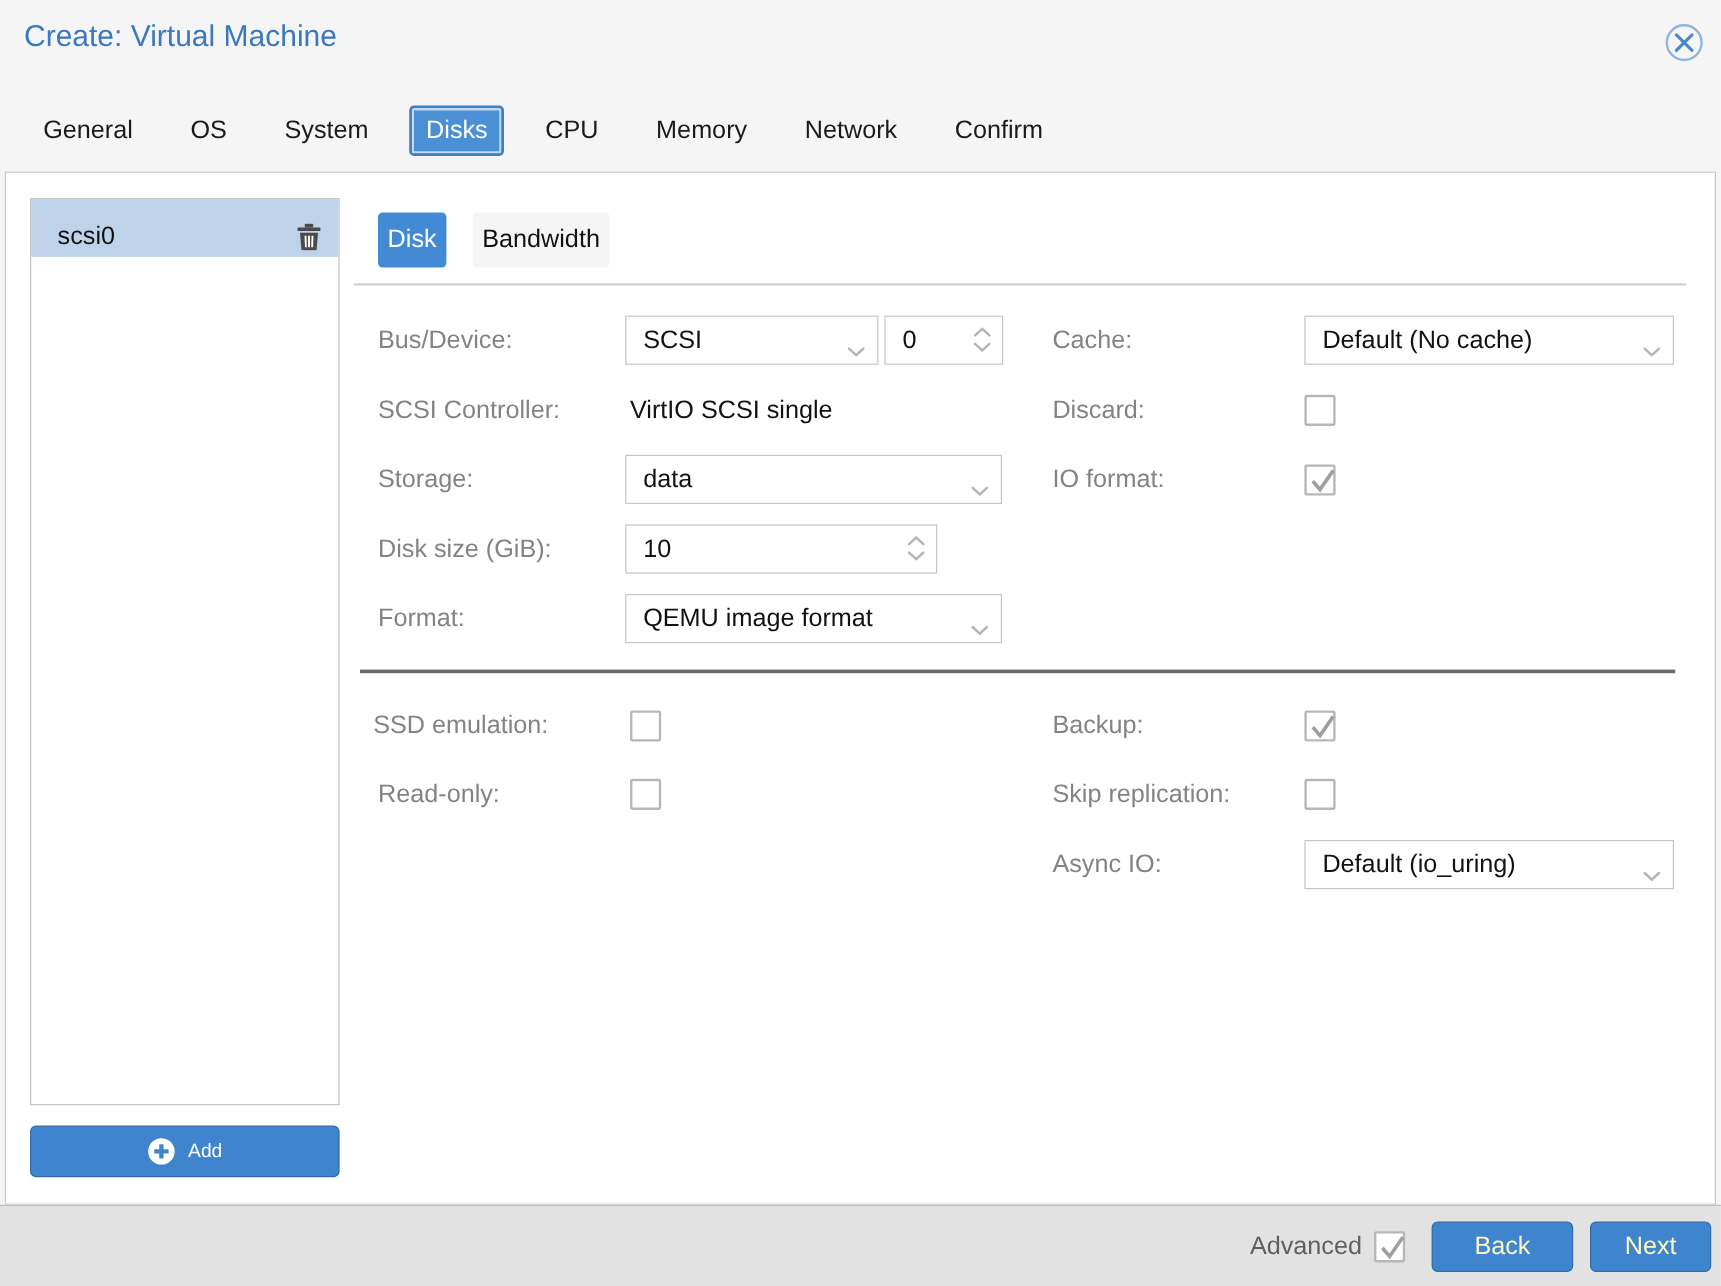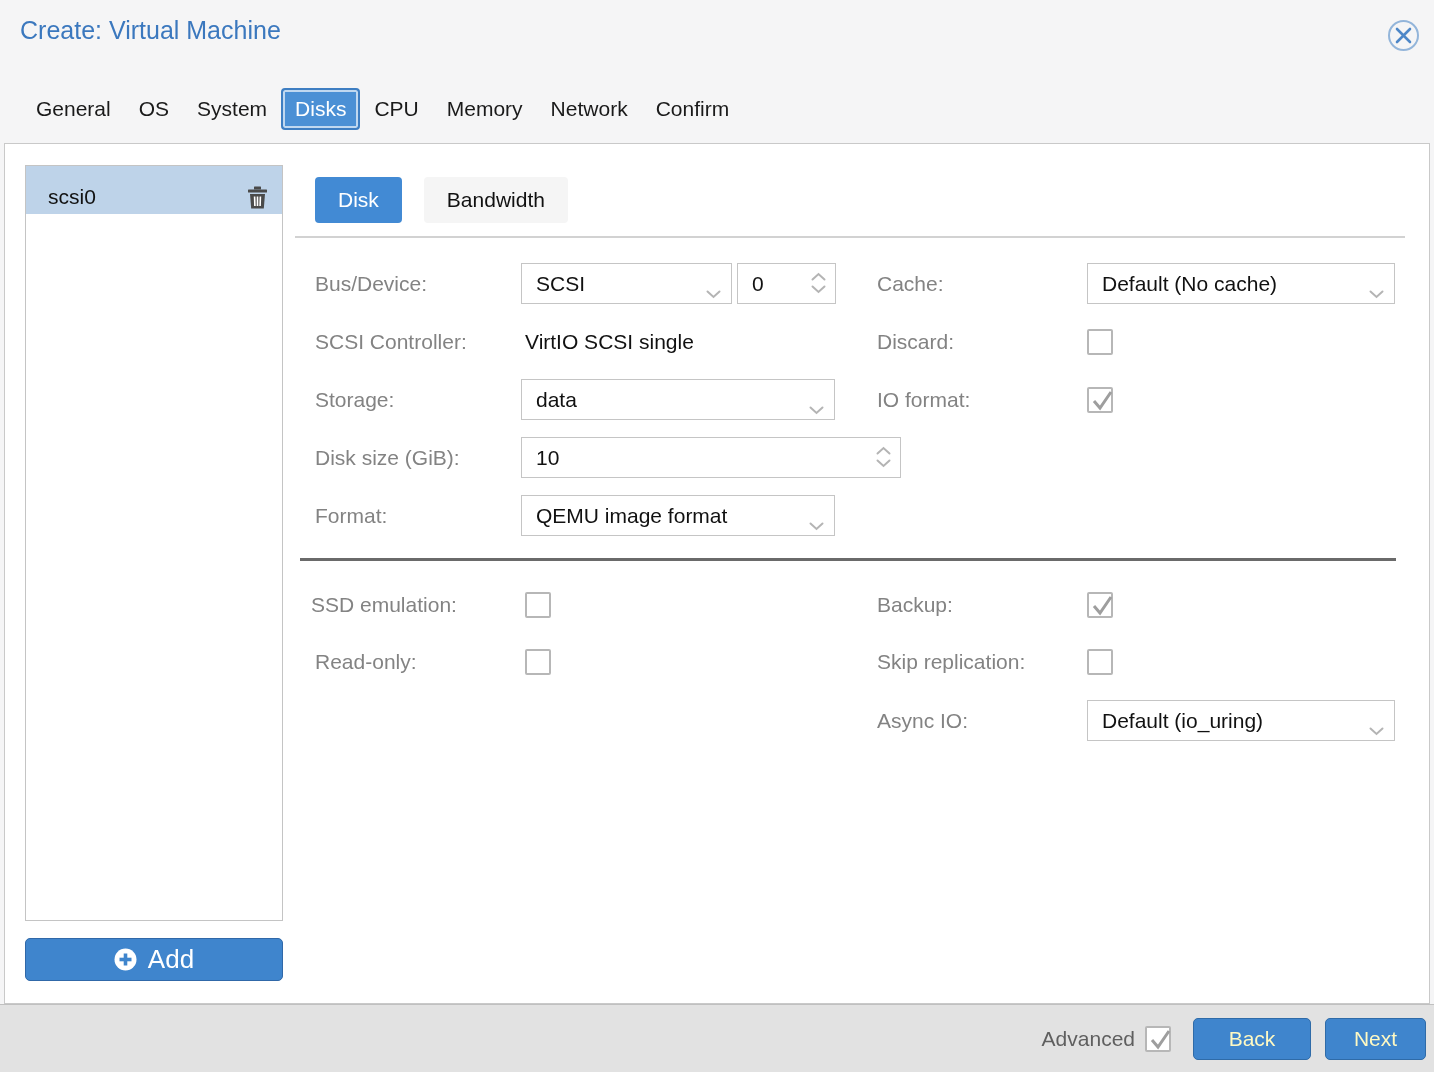--- a/index.html
+++ b/index.html
@@ -20,21 +20,21 @@
     position:absolute; right:15px; top:20px;
     width:31px; height:31px; border-radius:50%;
     border:2px solid #93b5da; background:transparent;
     display:flex; align-items:center; justify-content:center;
     cursor:pointer;
   }
 
   
   .tabbar {
     position:absolute; left:36px; top:89px; height:40px;
-    display:flex; align-items:center; gap:28px;
+    display:flex; align-items:center; gap:48px;
     font-size:21px; color:#1a1a1a;
   }
   .tab { white-space:nowrap; }
   .tab.active {
     background:#4b90d5; color:#fff;
     border:2px solid #3e7ec2;
     box-shadow: inset 0 0 0 2px rgba(255,255,255,.65);
     border-radius:4px;
     padding:7px 12px; margin:-9px -14px;
   }
@@ -52,29 +52,29 @@
   }
   .disk-item {
     height:48px; background:#bed3e9;
     display:flex; align-items:center;
     padding:14px 14px 0 22px; font-size:21px; color:#111;
   }
   .disk-item .trash { margin-left:auto; display:flex; }
   .add-btn {
     position:absolute; left:20px; top:794px; width:258px; height:43px;
     background:#3f85cd; border:1px solid #3068a8; border-radius:5px;
-    color:#fff; font-size:26px;
+    color:#fff; font-size:16px;
     display:flex; align-items:center; justify-content:center; gap:11px;
     cursor:pointer;
   }
 
   
   .subtabs { position:absolute; left:310px; top:33px; display:flex; gap:22px; }
   .subtab {
-    height:46px; padding:0 23px; border-radius:4px;
+    height:46px; padding:0 8px; border-radius:4px;
     background:#f5f5f5; color:#111; font-size:21px;
     display:flex; align-items:center; cursor:pointer;
   }
   .subtab.active { background:#428ad4; color:#fff; }
 
   .sep1 { position:absolute; left:290px; top:92px; width:1110px; height:2px; background:#d2d2d2; }
   .sep2 { position:absolute; left:295px; top:414px; width:1096px; height:3px; background:#6a6a6a; }
 
   
   .flabel {
@@ -224,21 +224,21 @@
     </span>
   </div>
   <div class="flabel" style="left:872px; top:235px;">IO format:</div>
   <span class="checkbox checked" style="left:1082px; top:243px;">
     <svg width="24" height="24" viewBox="0 0 24 24">
         <polyline points="4,12 10,19 21,3" stroke="#9e9e9e" stroke-width="3" fill="none"></polyline>
       </svg>
   </span>
 
   <div class="flabel" style="left:310px; top:293px;">Disk size (GiB):</div>
-  <div class="field" style="left:516px; top:293px; width:380px;">
+  <div class="field" style="left:516px; top:293px; width:260px;">
     <span>10</span>
     <span class="spin">
       <svg width="15" height="9" viewBox="0 0 15 9">
           <polyline points="1.5,7.5 7.5,2 13.5,7.5" stroke="#b4b4b4" stroke-width="2" fill="none" stroke-linecap="round"></polyline>
         </svg>
       <svg width="15" height="9" viewBox="0 0 15 9">
           <polyline points="1.5,1.5 7.5,7 13.5,1.5" stroke="#b4b4b4" stroke-width="2" fill="none" stroke-linecap="round"></polyline>
         </svg>
     </span>
   </div>

